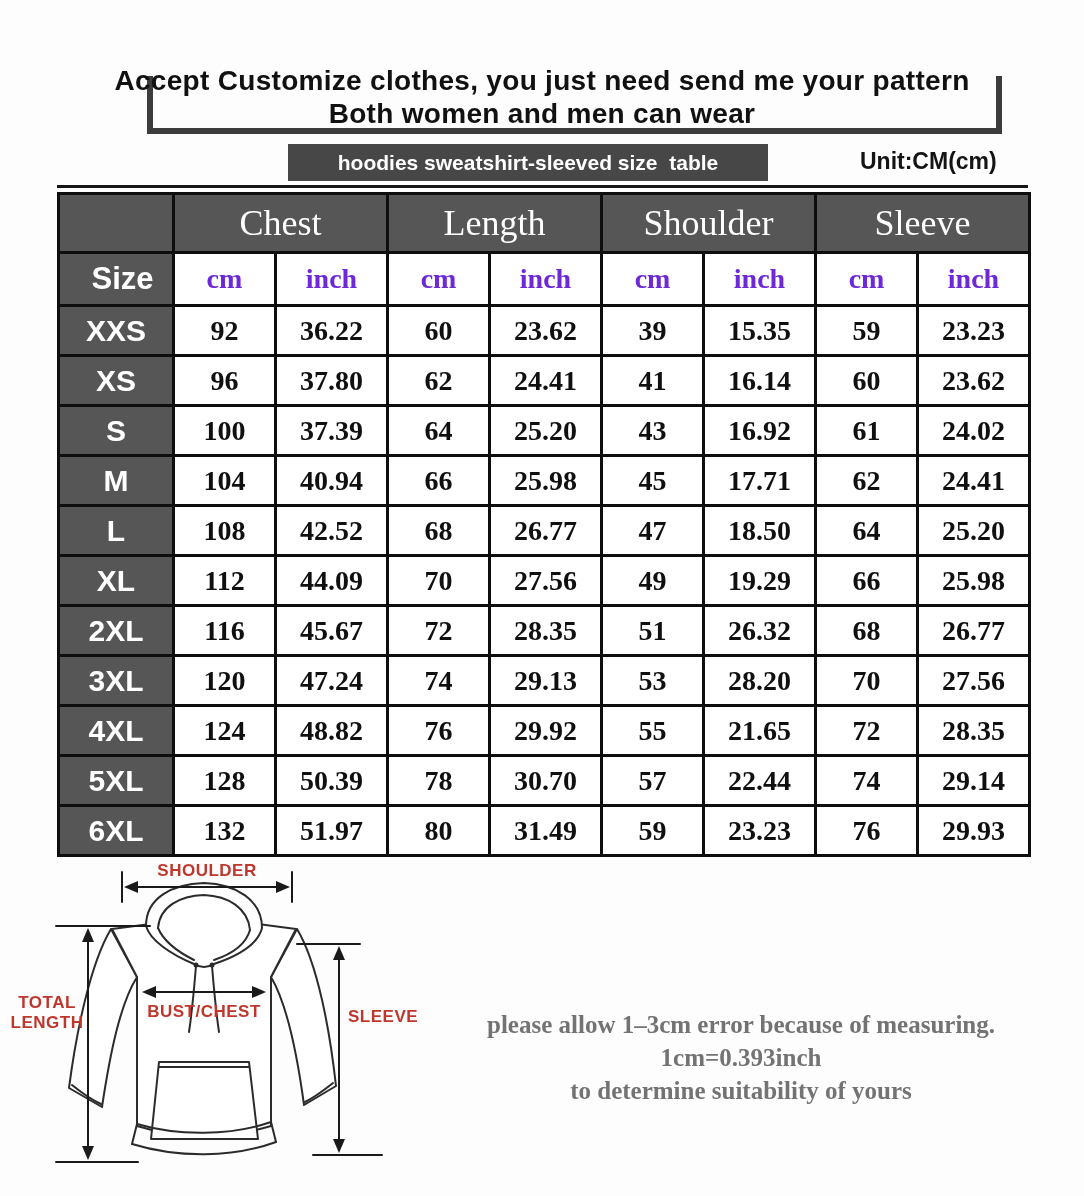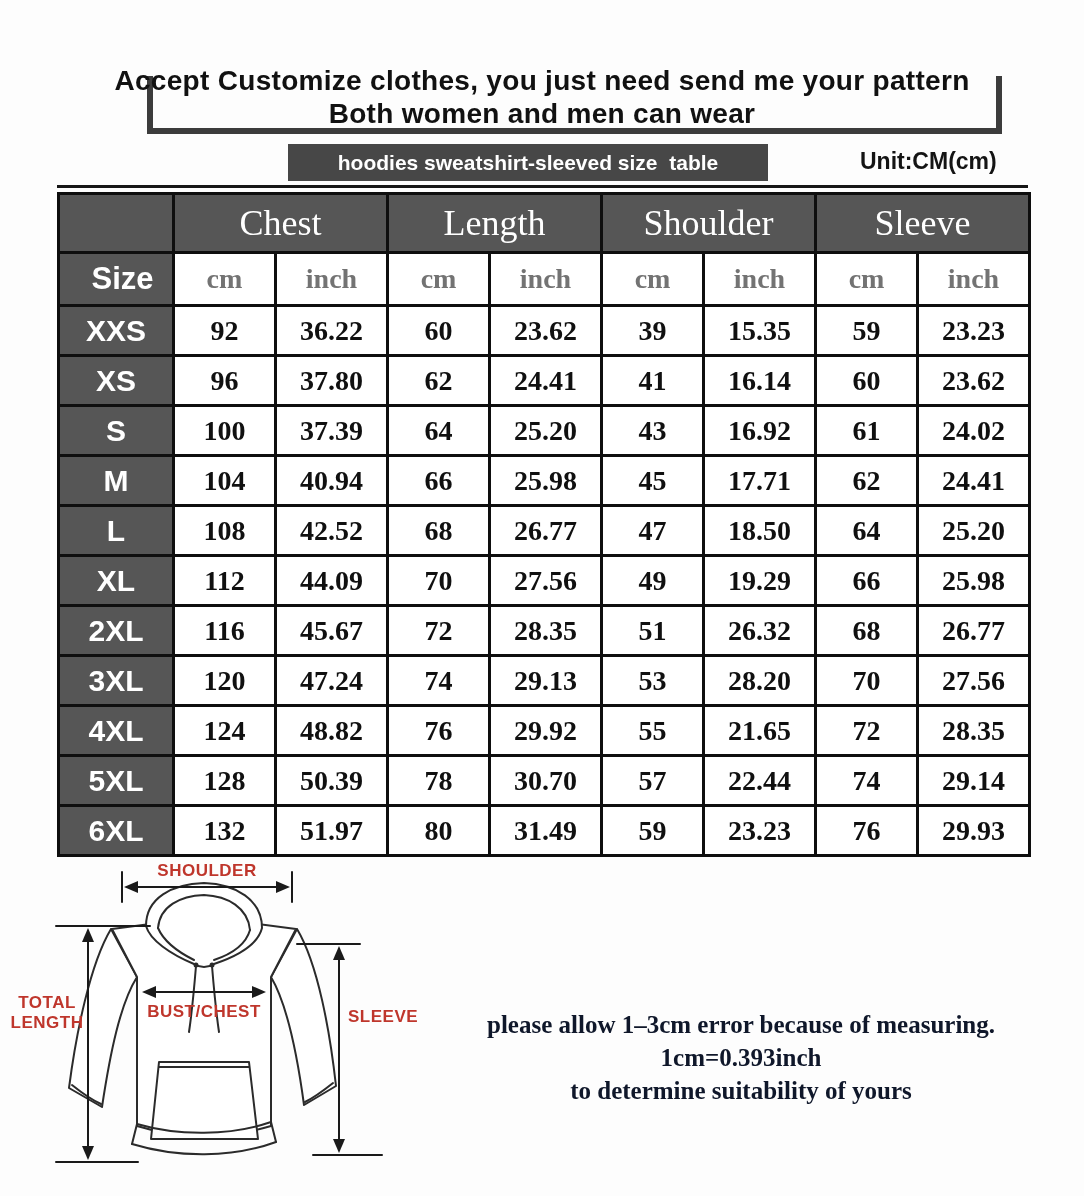--- a/index.html
+++ b/index.html
@@ -30,39 +30,39 @@
     position:absolute;left:57px;top:192px;width:971px;border-collapse:collapse;table-layout:fixed;
     background:#fff;
   }
   .size-table th,.size-table td{
     border:3px solid #0e0e0e;text-align:center;vertical-align:middle;padding:0;
   }
   .size-table .dark{background:var(--dark-gray,#565656);color:#fff;}
   .size-table .group{height:56px;font-family:"Liberation Serif",serif;font-weight:normal;font-size:36px;}
   .size-table .corner-blank{height:56px;}
   .size-table .corner{font-family:"Liberation Sans",sans-serif;font-weight:bold;font-size:31px;padding-left:13px;}
-  .size-table .sub{height:50px;font-family:"Liberation Serif",serif;font-weight:bold;font-size:28px;color:#737373;background:#fff;}
+  .size-table .sub{height:50px;font-family:"Liberation Serif",serif;font-weight:bold;font-size:28px;color:#6d28d9;background:#fff;}
   .size-table tbody tr{height:50px;}
   .size-table tbody th{font-family:"Liberation Sans",sans-serif;font-weight:bold;font-size:30px;}
   .size-table tbody td{font-family:"Liberation Serif",serif;font-weight:bold;font-size:28px;color:#101010;}
   
   .diagram{position:absolute;left:8px;top:856px;}
   .diagram path,.diagram line{stroke:#2b2b2b;stroke-width:2;fill:none;stroke-linejoin:round;stroke-linecap:round;}
   .diagram .filled{fill:#ffffff;}
   .diagram .arrow{stroke:#1a1a1a;}
   .diagram polygon{fill:#1a1a1a;stroke:none;}
   .diagram circle{fill:#2b2b2b;stroke:none;}
   .diagram text{
     font-family:"Liberation Sans",sans-serif;font-weight:bold;font-size:17px;
     fill:var(--accent-red,#bf362c);letter-spacing:.5px;
   }
   
   .notes{
     position:absolute;left:400px;top:1008px;width:682px;text-align:center;
-    font-family:"Liberation Serif",serif;font-weight:bold;font-size:25px;line-height:33px;color:#0f172a;
+    font-family:"Liberation Serif",serif;font-weight:bold;font-size:25px;line-height:33px;color:#737373;
   }
 </style>
 </head>
 <body>
 
 <div class="bracket"></div>
 <div class="heading">
   <div>Accept Customize clothes, you just need send me your pattern</div>
   <div>Both women and men can wear</div>
 </div>

